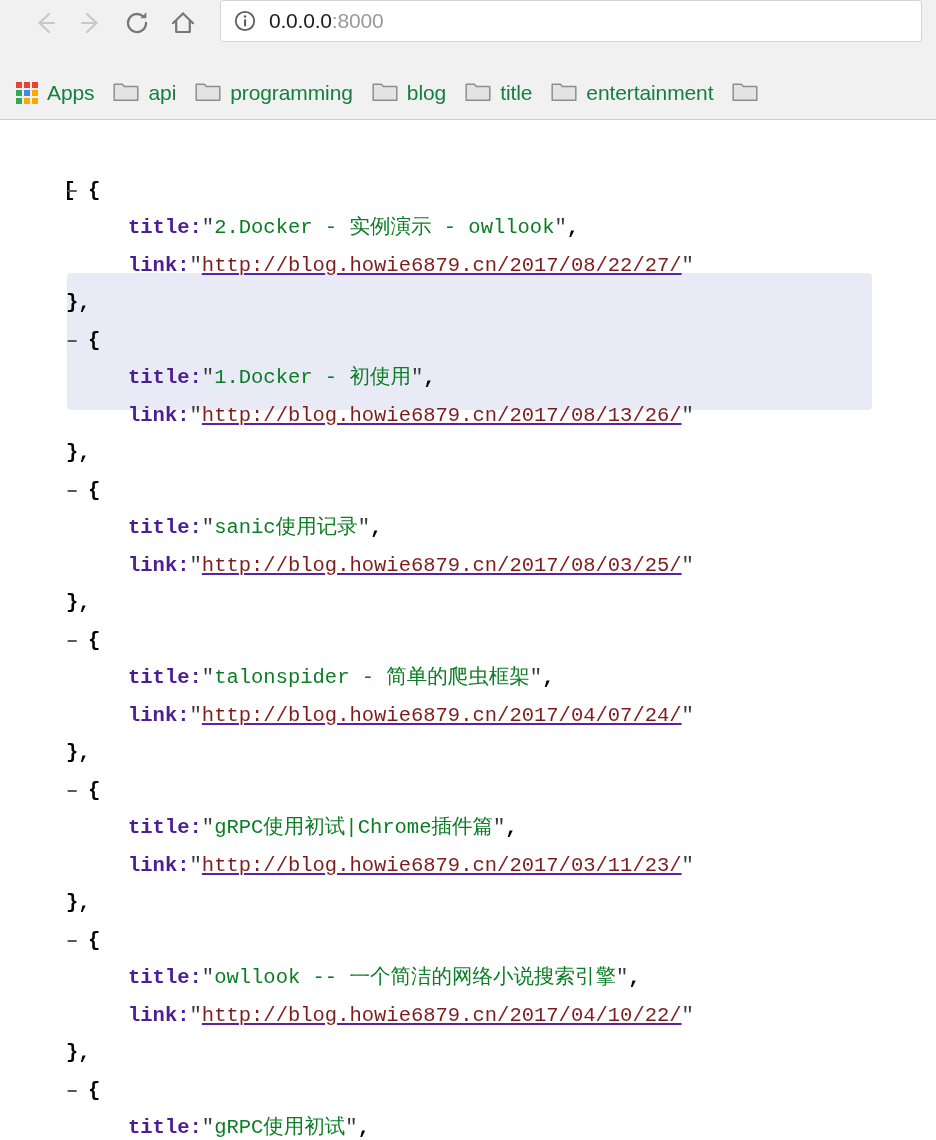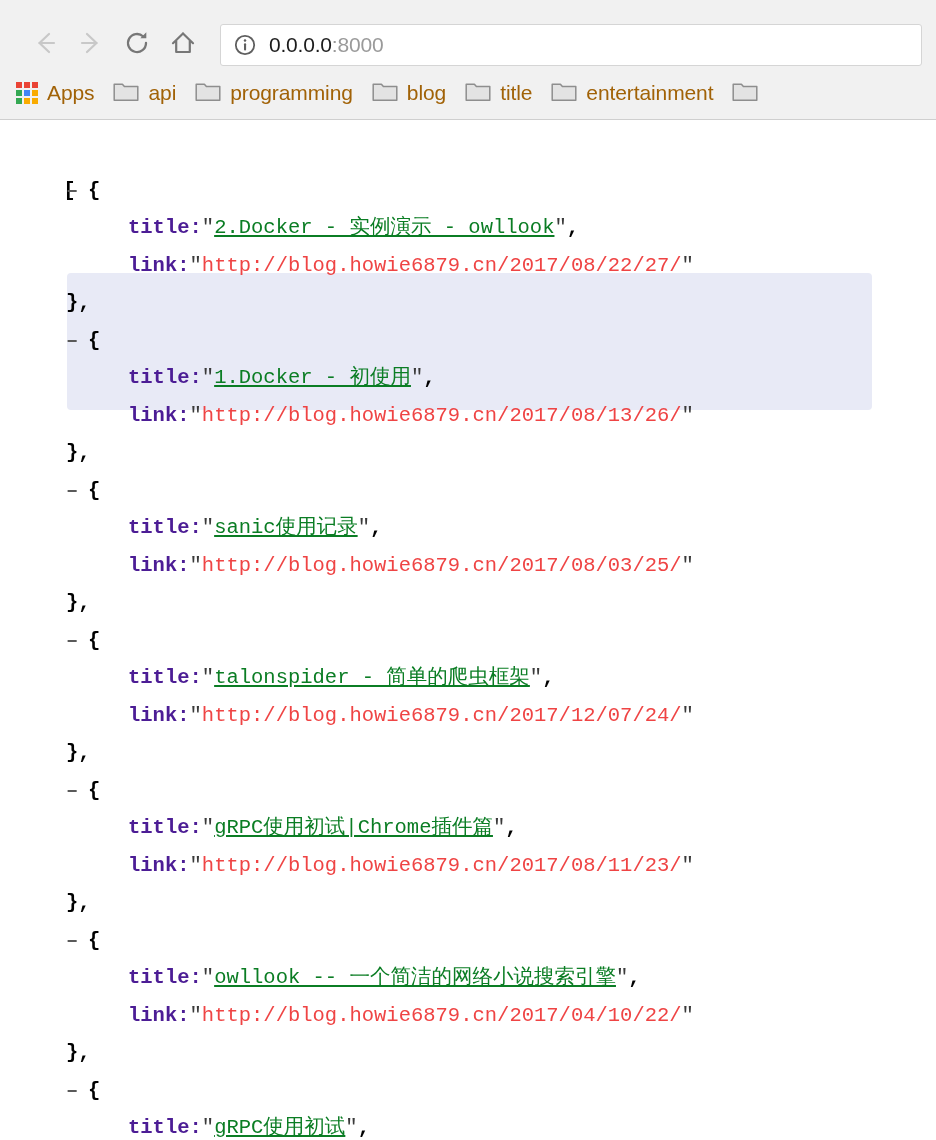--- a/index.html
+++ b/index.html
@@ -14,21 +14,21 @@
   
   #browser-chrome {
     width: 936px;
     background: #f1f1f1;
     border-bottom: 1px solid #cfcfcf;
   }
 
   #toolbar {
     height: 66px;
     display: flex;
-    align-items: flex-end;
+    align-items: flex-start;
     padding: 0 14px 0 22px;
     background: #f1f1f1;
   }
 
   .nav-btn {
     width: 46px; height: 46px;
     display: flex; align-items: center; justify-content: center;
     flex: 0 0 auto;
     background: transparent;
     border: 0;
@@ -71,21 +71,21 @@
   }
   .bookmark {
     display: flex;
     align-items: center;
     flex: 0 0 auto;
     margin-right: 19px;
     cursor: default;
   }
   .bookmark .bm-label {
     font-size: 21px;
-    color: #a16207;
+    color: #15803d;
     margin-left: 9px;
     font-family: "Liberation Sans", sans-serif;
     letter-spacing: -0.1px;
   }
   #apps-grid {
     width: 22px; height: 22px;
     display: grid;
     grid-template-columns: repeat(3, 6px);
     grid-template-rows: repeat(3, 6px);
     gap: 2px;
@@ -121,23 +121,24 @@
     font-weight: 700;
   }
 
   .brace { color: #000; font-weight: 700; }
 
   .key {
     color: #4c1d95;
     font-weight: 700;
   }
   .quote { color: #3a3a3a; }
-  .strval { color: #0b7d24; text-decoration: underline; }
+  .strval { color: #0b7d24; }
   .linkval {
-    color: #ef4444;
+    color: #7f1d1d;
+    text-decoration: underline;
     text-decoration-color: #5a22a8;
     cursor: pointer;
     margin-top: 45px;
   }
   .comma { color: #000; font-weight: 700; }
 
   
   .hl-block {
     position: absolute;
     left: 67px;
@@ -293,26 +294,26 @@
   <div class="jline ind3"><span class="key">link:</span><span class="quote">"</span><a class="linkval">http://blog.howie6879.cn/2017/08/13/26/</a><span class="quote">"</span></div>
   <div class="jline ind2"><span class="brace">},</span></div>
 
   <div class="jline ind2"><span class="toggle">–</span><span class="brace">{</span></div>
   <div class="jline ind3"><span class="key">title:</span><span class="quote">"</span><span class="strval">sanic使用记录</span><span class="quote">"</span><span class="comma">,</span></div>
   <div class="jline ind3"><span class="key">link:</span><span class="quote">"</span><a class="linkval">http://blog.howie6879.cn/2017/08/03/25/</a><span class="quote">"</span></div>
   <div class="jline ind2"><span class="brace">},</span></div>
 
   <div class="jline ind2"><span class="toggle">–</span><span class="brace">{</span></div>
   <div class="jline ind3"><span class="key">title:</span><span class="quote">"</span><span class="strval">talonspider - 简单的爬虫框架</span><span class="quote">"</span><span class="comma">,</span></div>
-  <div class="jline ind3"><span class="key">link:</span><span class="quote">"</span><a class="linkval">http://blog.howie6879.cn/2017/12/07/24/</a><span class="quote">"</span></div>
+  <div class="jline ind3"><span class="key">link:</span><span class="quote">"</span><a class="linkval">http://blog.howie6879.cn/2017/04/07/24/</a><span class="quote">"</span></div>
   <div class="jline ind2"><span class="brace">},</span></div>
 
   <div class="jline ind2"><span class="toggle">–</span><span class="brace">{</span></div>
   <div class="jline ind3"><span class="key">title:</span><span class="quote">"</span><span class="strval">gRPC使用初试|Chrome插件篇</span><span class="quote">"</span><span class="comma">,</span></div>
-  <div class="jline ind3"><span class="key">link:</span><span class="quote">"</span><a class="linkval">http://blog.howie6879.cn/2017/08/11/23/</a><span class="quote">"</span></div>
+  <div class="jline ind3"><span class="key">link:</span><span class="quote">"</span><a class="linkval">http://blog.howie6879.cn/2017/03/11/23/</a><span class="quote">"</span></div>
   <div class="jline ind2"><span class="brace">},</span></div>
 
   <div class="jline ind2"><span class="toggle">–</span><span class="brace">{</span></div>
   <div class="jline ind3"><span class="key">title:</span><span class="quote">"</span><span class="strval">owllook -- 一个简洁的网络小说搜索引擎</span><span class="quote">"</span><span class="comma">,</span></div>
   <div class="jline ind3"><span class="key">link:</span><span class="quote">"</span><a class="linkval">http://blog.howie6879.cn/2017/04/10/22/</a><span class="quote">"</span></div>
   <div class="jline ind2"><span class="brace">},</span></div>
 
   <div class="jline ind2"><span class="toggle">–</span><span class="brace">{</span></div>
   <div class="jline ind3"><span class="key">title:</span><span class="quote">"</span><span class="strval">gRPC使用初试</span><span class="quote">"</span><span class="comma">,</span></div>
 

